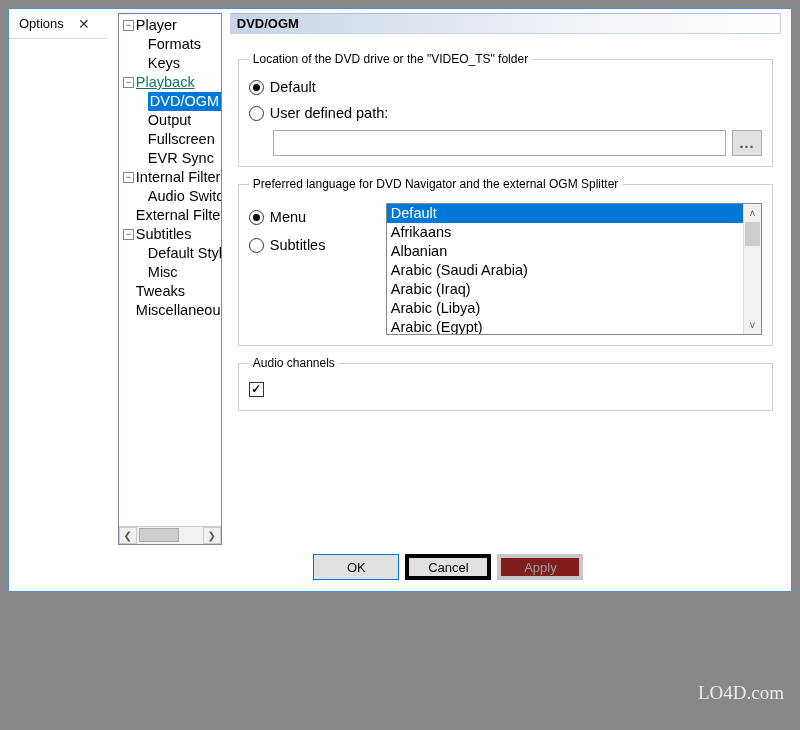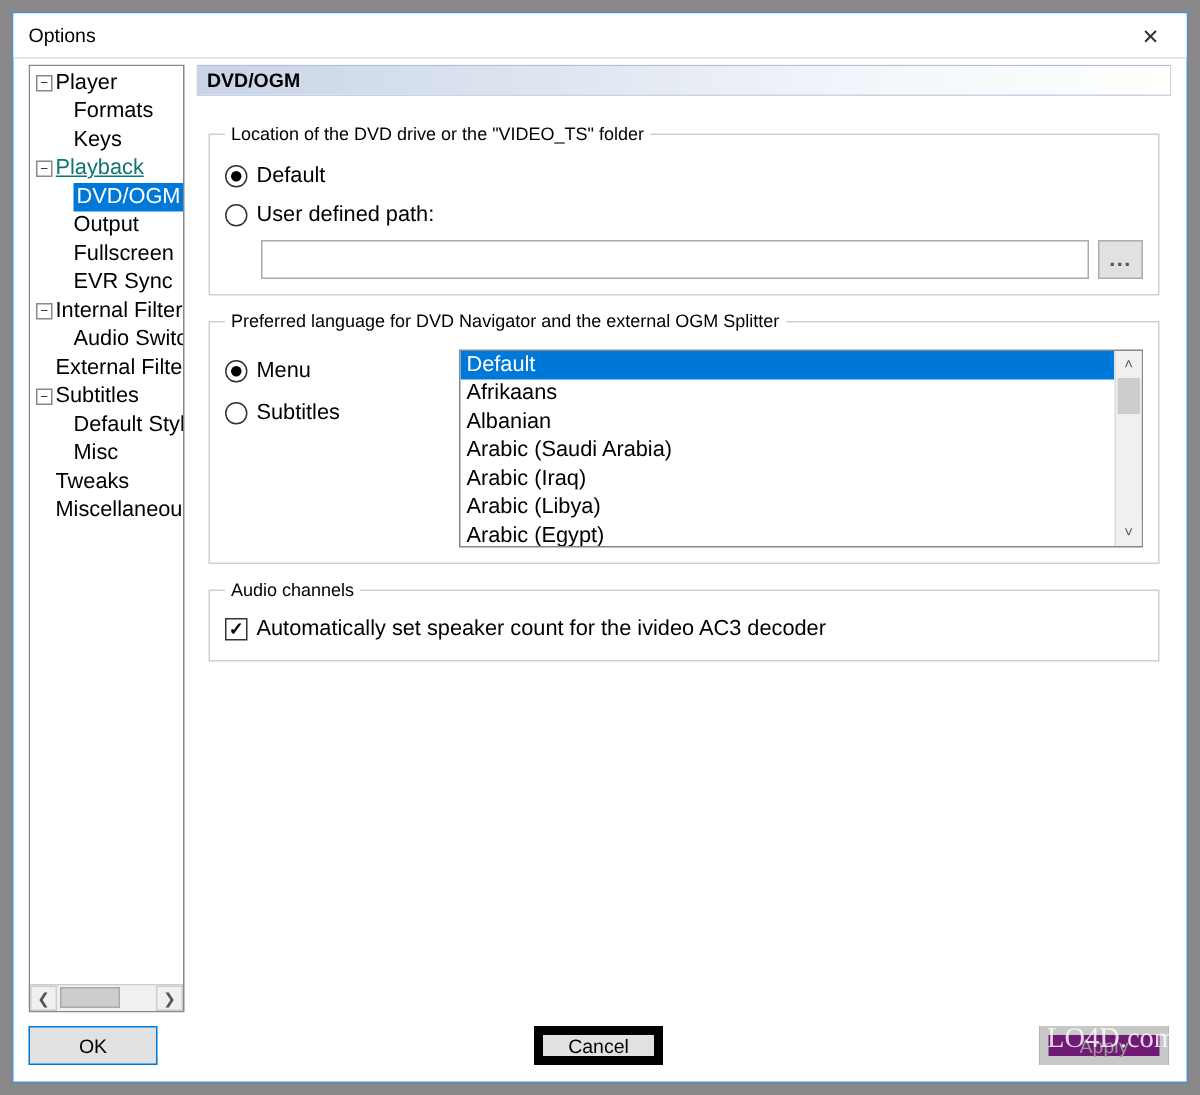--- a/index.html
+++ b/index.html
@@ -8,25 +8,25 @@
       font-size: 13px;
       background: #888;
       width: 800px;
       height: 730px;
       overflow: hidden;
       position: relative;
     }
     .window {
       position: absolute;
       left: 8px; top: 8px;
-      width: 784px; height: 714px;
+      width: 784px; height: 584px;
       background: #fff;
       border: 1px solid #4a90d9;
       display: flex;
-      flex-direction: column;
+      flex-direction: row;
     }
     .titlebar {
       height: 30px;
       display: flex;
       align-items: center;
       padding: 0 4px 0 10px;
       border-bottom: 1px solid #ddd;
       color: #000;
       background: #fff;
     }
@@ -192,21 +192,21 @@
       border: 1px solid #adadad;
       background: #e1e1e1;
       cursor: pointer;
       display: flex; align-items: center; justify-content: center;
       color: #555;
       font-weight: bold;
       letter-spacing: 1px;
     }
     .lang-row {
       display: flex;
-      gap: 26px;
+      gap: 7px;
       margin-top: 4px;
     }
     .lang-radios {
       width: 130px;
       display: flex;
       flex-direction: column;
     }
     .lang-radios .radio-row { height: 28px; }
     .lang-list-container {
       flex: 1;
@@ -268,41 +268,41 @@
     }
     .checkbox.checked::after {
       content: "✓";
       color: #000;
       font-weight: bold;
       line-height: 11px;
     }
     .button-bar {
       height: 38px;
       display: flex;
-      justify-content: space-between;
+      justify-content: center;
       align-items: center;
       gap: 6px;
       padding: 6px 2px 0 0;
     }
     .win-btn {
       min-width: 86px;
       height: 26px;
-      border: 6px solid #000000;
+      border: 4px solid #000000;
       background: #e1e1e1;
       cursor: pointer;
       font-family: inherit;
       font-size: 13px;
       padding: 0 14px;
     }
     .win-btn.default {
       border: 1.5px solid #0078d7;
     }
     .win-btn:disabled {
       color: #9a9a9a;
-      background: #701a75;
+      background: #7f1d1d;
       border-color: #c8c8c8;
       cursor: default;
     }
     .watermark {
       position: absolute;
       right: 16px; bottom: 26px;
       color: rgba(255,255,255,0.82);
       font-size: 19px;
       font-family: Liberation Serif, serif;
       pointer-events: none;
@@ -459,21 +459,20 @@
                   <div class="arrow">˅</div>
                 </div>
               </div>
             </div>
           </fieldset>
 
           <fieldset>
             <legend>Audio channels</legend>
             <div class="checkbox-row">
               <span class="checkbox checked"></span>
-              <span>Automatically set speaker count for the ivideo AC3 decoder</span>
             </div>
           </fieldset>
 
         </div>
       </div>
     </div>
     <div class="button-bar">
       <button class="win-btn default">OK</button>
       <button class="win-btn">Cancel</button>
       <button class="win-btn" disabled="">Apply</button>

